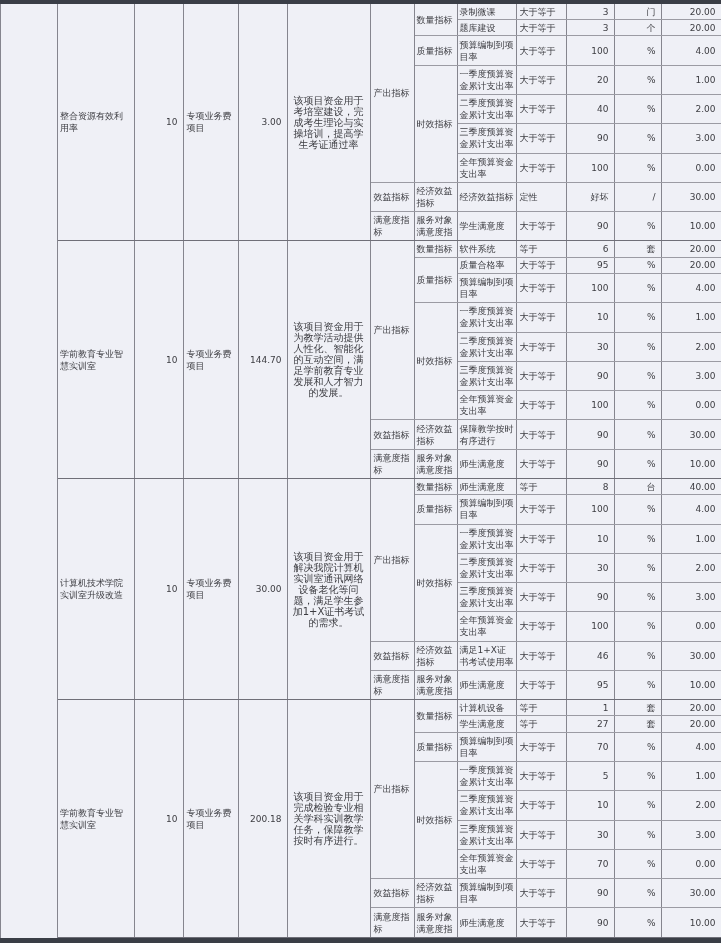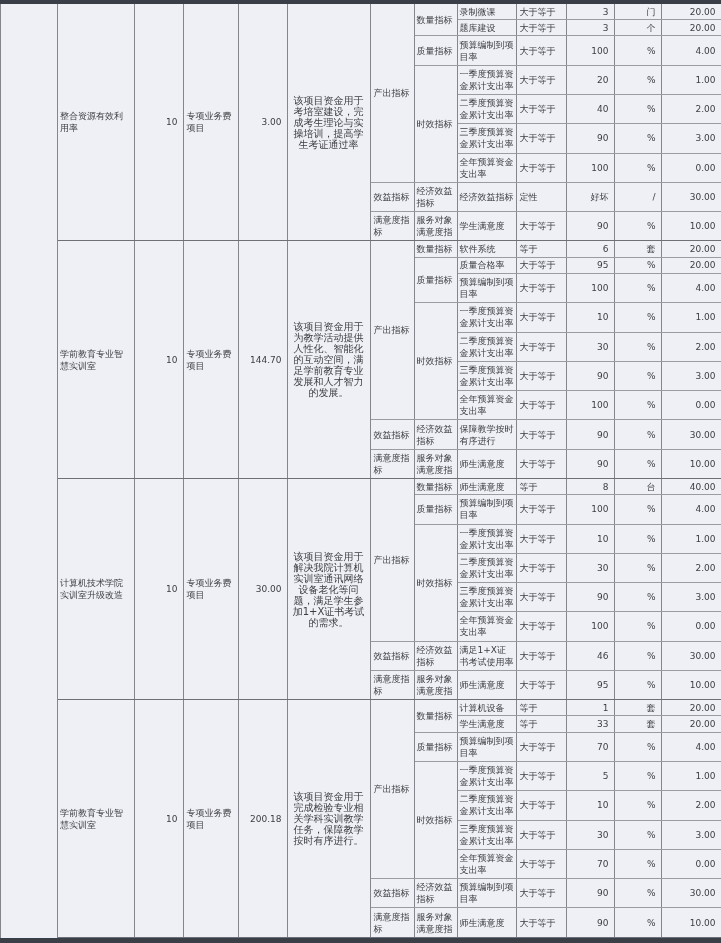--- a/index.html
+++ b/index.html
@@ -286,21 +286,21 @@
         <td class="c-sub" rowspan="2">数量指标</td>
         <td class="c-ind">计算机设备</td>
         <td class="c-crit">等于</td>
         <td class="c-val num">1</td>
         <td class="c-unit num">套</td>
         <td class="c-wt num">20.00</td>
       </tr>
       <tr>
         <td class="c-ind">学生满意度</td>
         <td class="c-crit">等于</td>
-        <td class="c-val num">33</td>
+        <td class="c-val num">27</td>
         <td class="c-unit num">套</td>
         <td class="c-wt num">20.00</td>
       </tr>
       <tr>
         <td class="c-sub">质量指标</td>
         <td class="c-ind">预算编制到项目率</td>
         <td class="c-crit">大于等于</td>
         <td class="c-val num">70</td>
         <td class="c-unit num">%</td>
         <td class="c-wt num">4.00</td>

